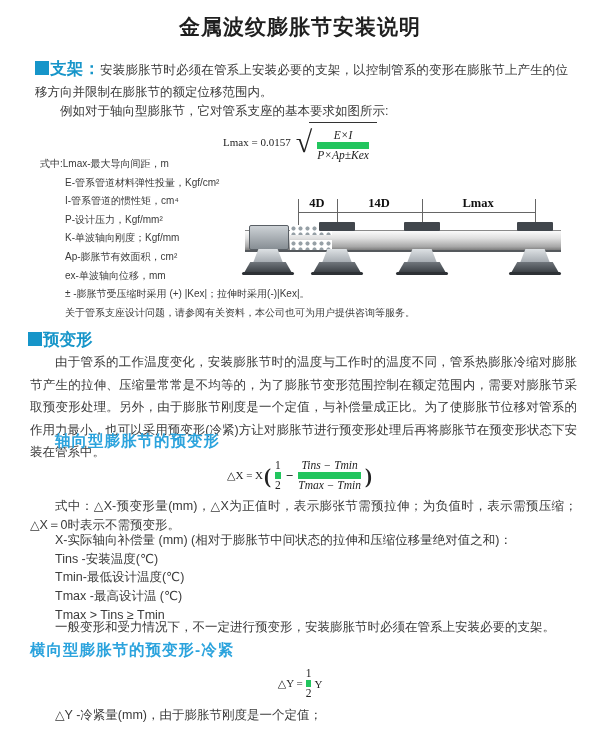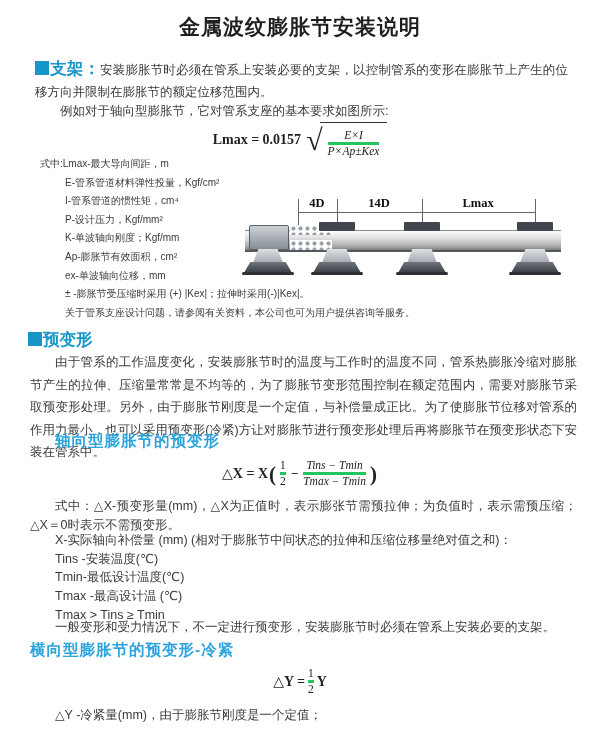--- a/index.html
+++ b/index.html
@@ -14,25 +14,25 @@
   
   .sq{display:inline-block;width:14px;height:14px;background:#1695c9;vertical-align:-1px;margin-right:1px;}
   .sec-head{font-size:16.5px;font-weight:bold;color:#1695c9;}
   .sub-head{font-size:15.5px;font-weight:bold;color:#2ba3dd;letter-spacing:1px;}
   
   .para{font-size:12.5px;line-height:22px;text-align:justify;color:#3a3a3a;}
   .indent{text-indent:2em;}
   
   .formula{left:0;right:0;display:flex;justify-content:center;align-items:center;
     font-family:"Liberation Serif","DejaVu Serif",serif;color:#222;}
-  .f-lhs{font-weight:bold;font-size:14px;}
+  .f-lhs{font-weight:normal;font-size:11px;}
   .radical{font-size:30px;font-weight:400;line-height:26px;margin-left:5px;}
   .radicand{border-top:1.5px solid #333;margin-left:-3px;padding:2px 5px 0 5px;}
   .frac{display:inline-flex;flex-direction:column;align-items:center;font-size:11.5px;line-height:13px;margin:0 3px;}
-  .frac .den{border-top:3px solid #22c55e;}
+  .frac .den{border-top:7px solid #22c55e;}
   .it{font-style:italic;}
   .paren{font-size:21px;font-weight:bold;line-height:20px;margin:0 1px;}
   .op{font-size:13px;font-weight:bold;margin:0 2px;}
   
   .defs{font-size:10px;line-height:18.6px;color:#3a3a3a;}
   .defs .item{margin-left:25px;}
   .axlist{font-size:12.5px;line-height:18.7px;color:#3a3a3a;}
   
   .diagram{left:243px;top:196px;width:335px;height:92px;}
   .dim-line{position:absolute;left:55px;top:16px;width:237px;border-top:1px solid #666;}

